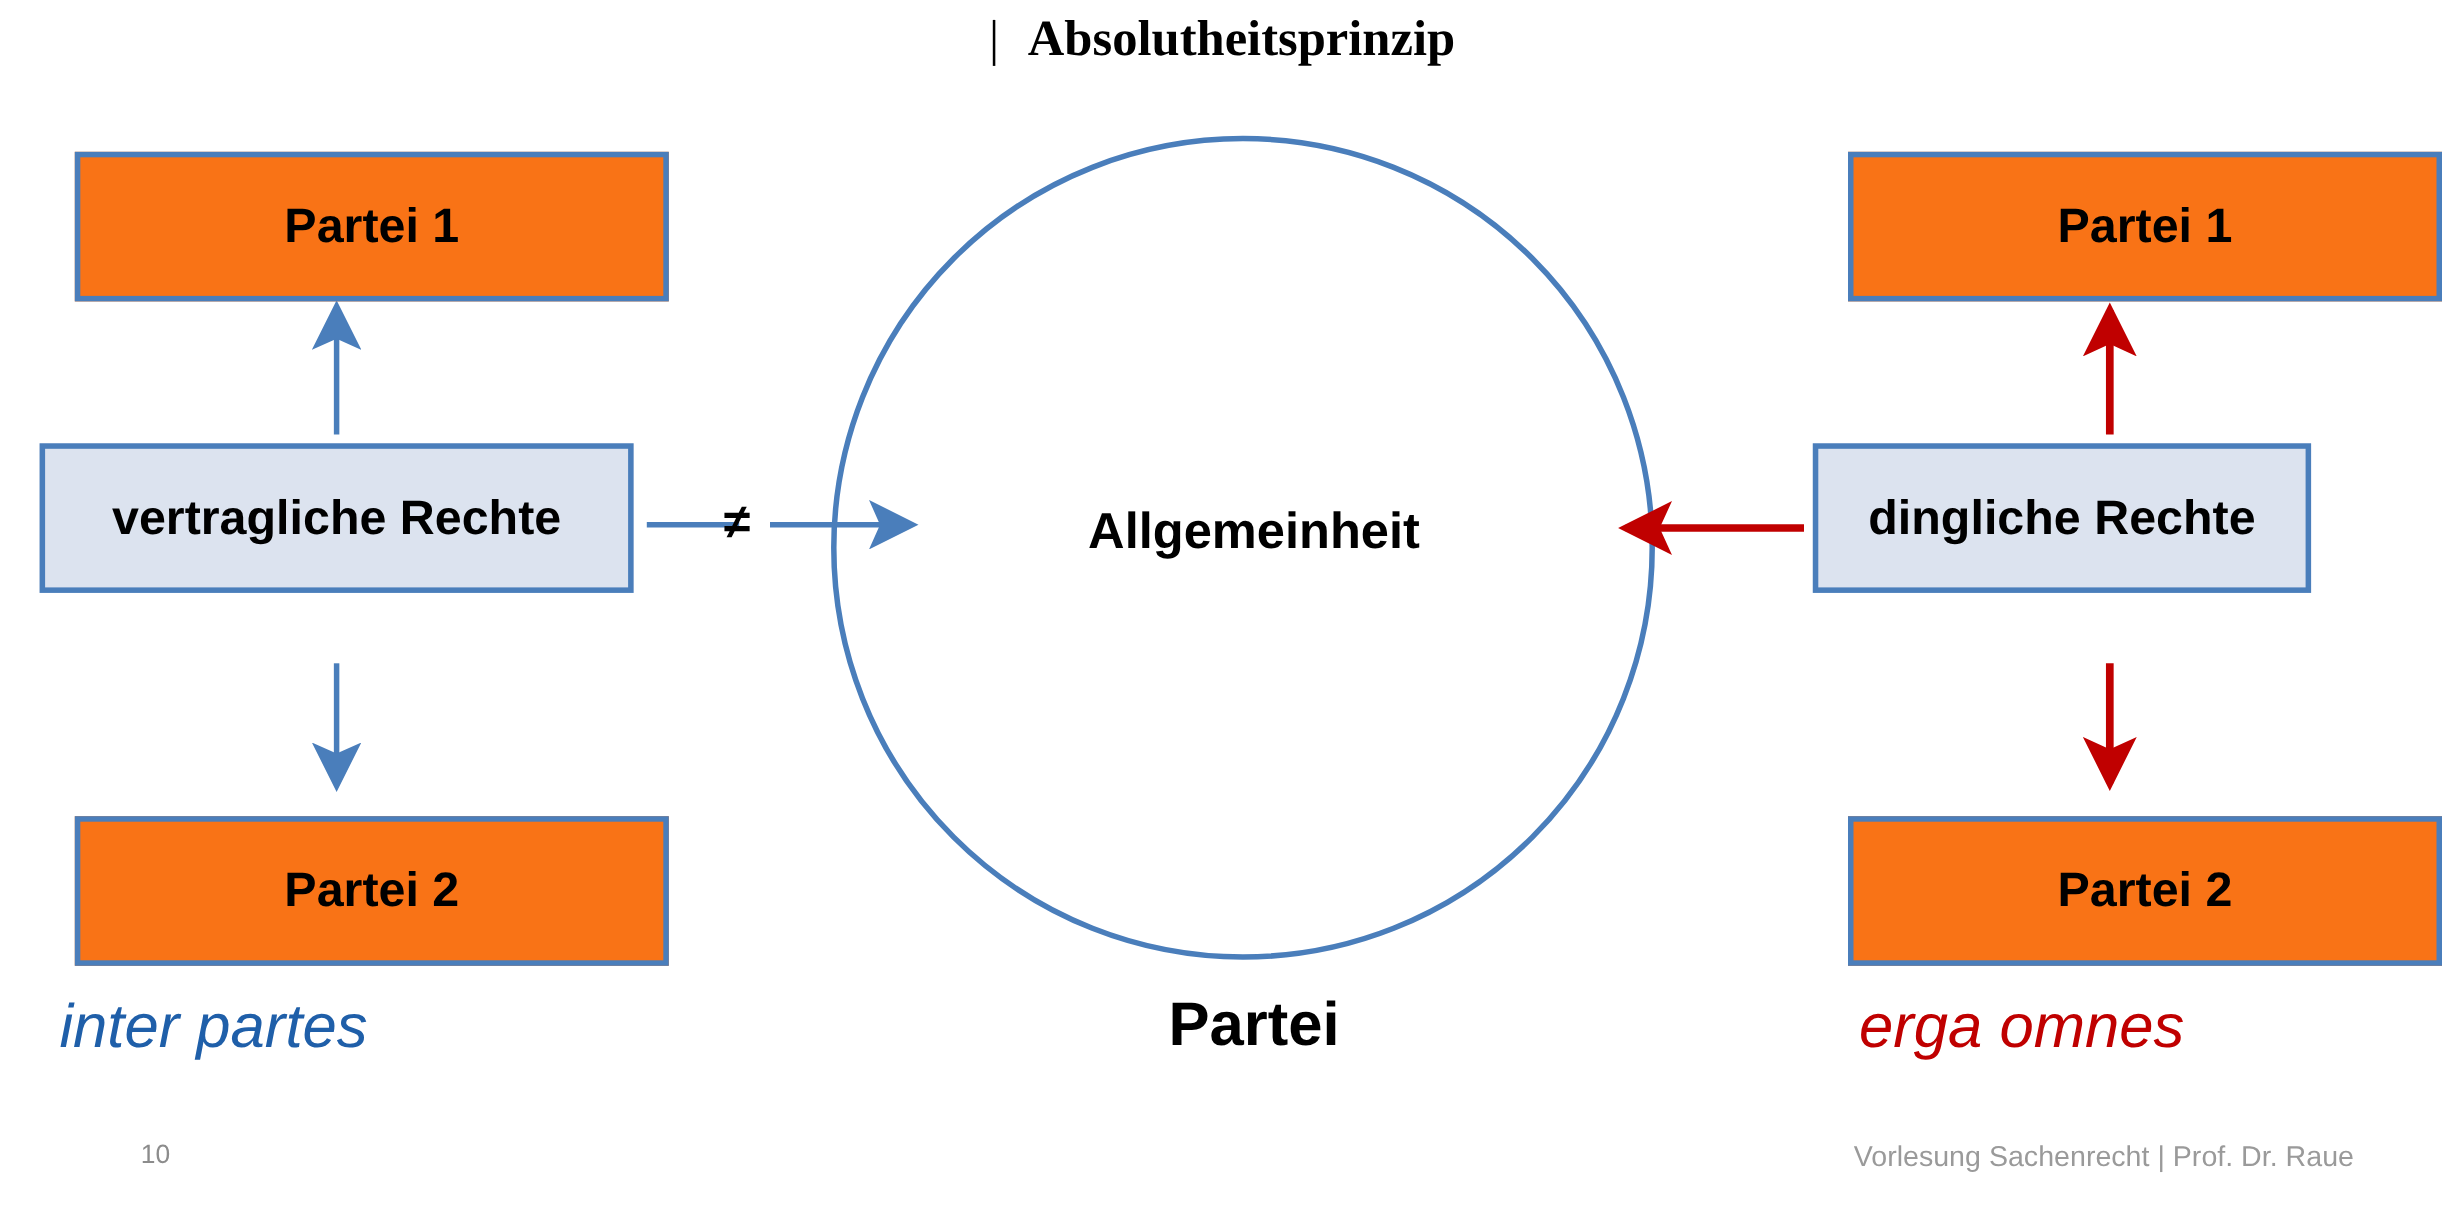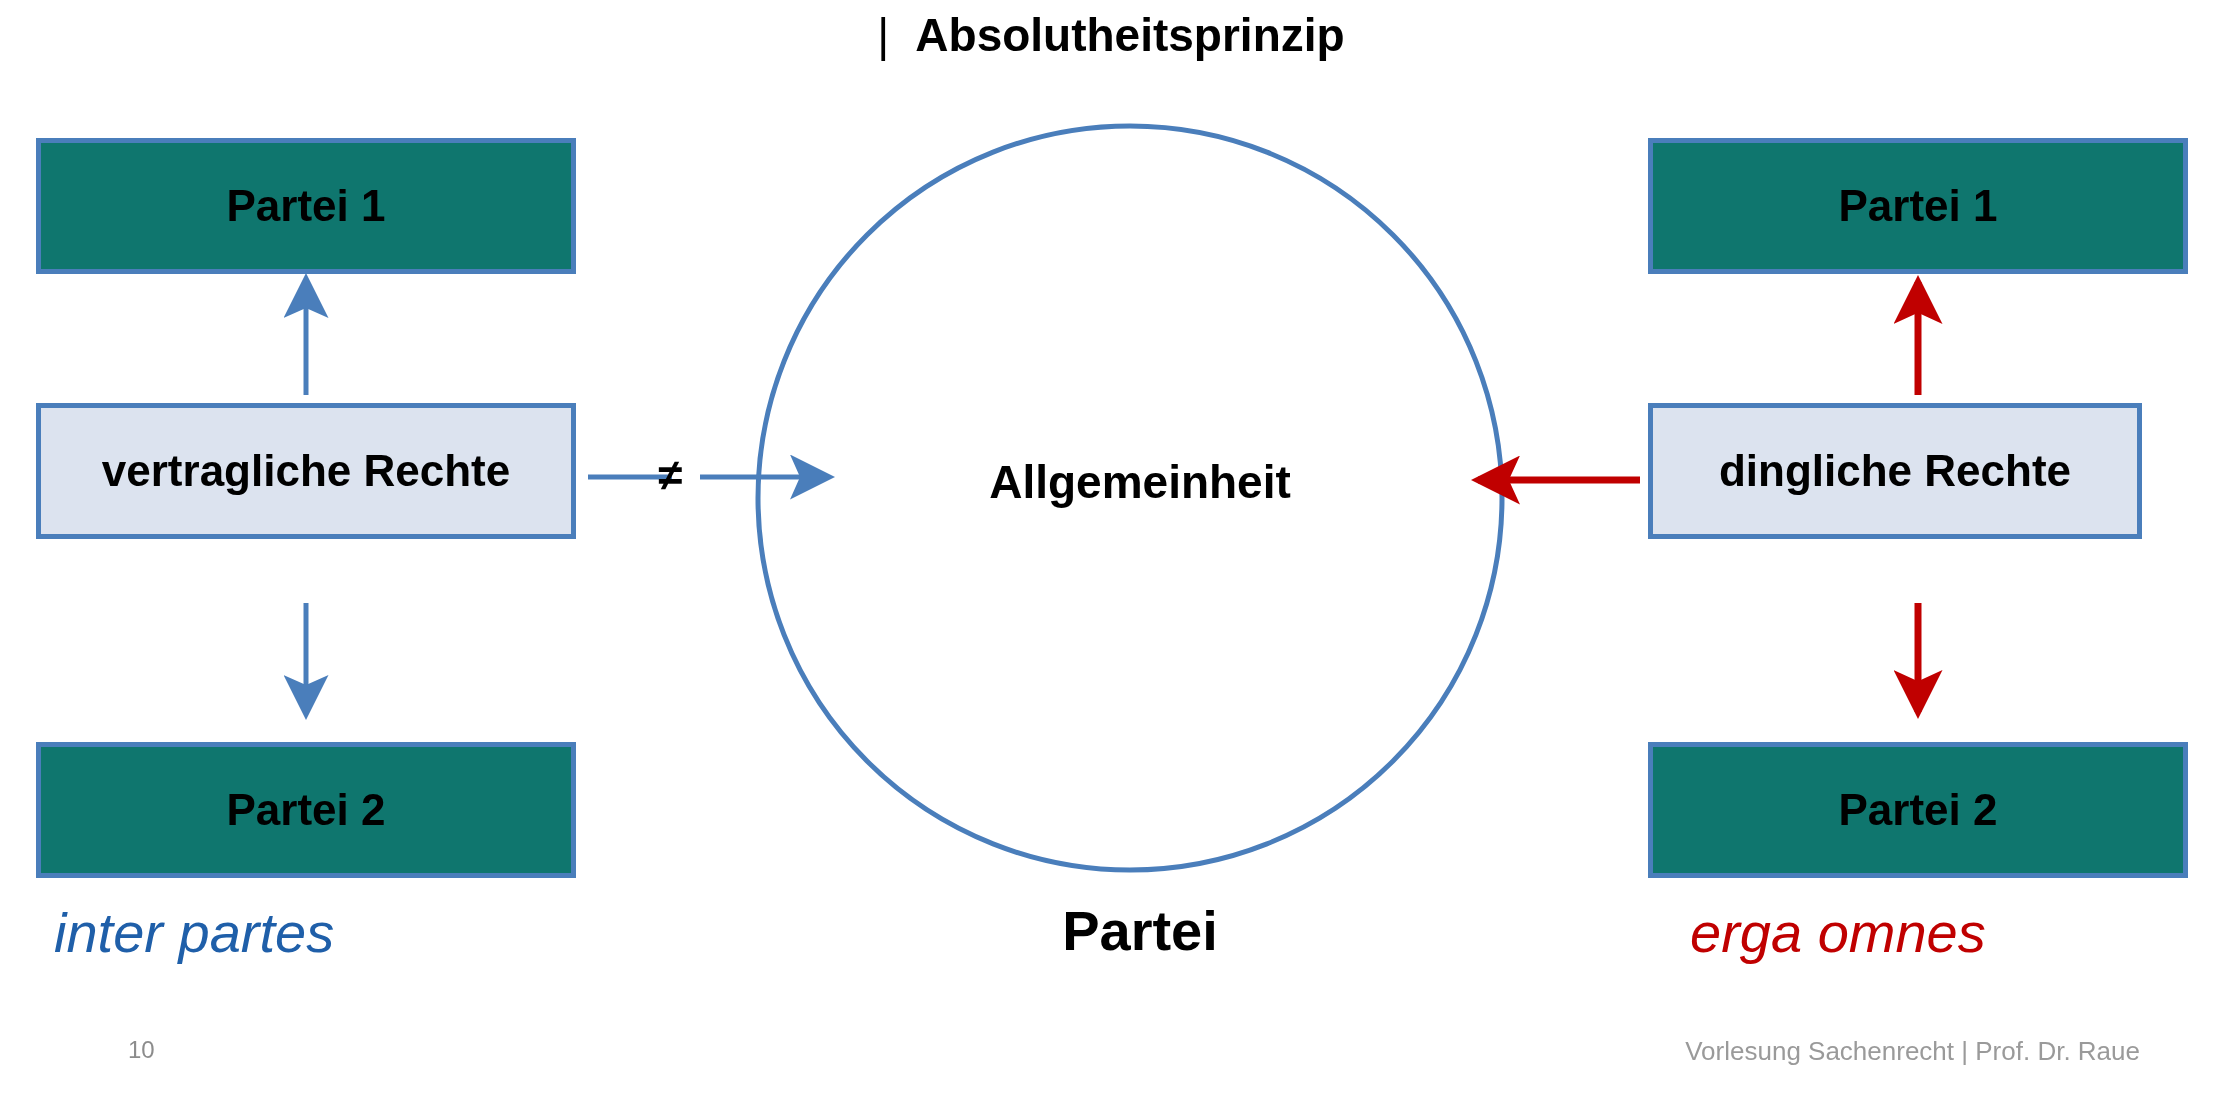--- a/index.html
+++ b/index.html
@@ -23,50 +23,51 @@
     position: absolute;
     left: 0;
     top: 8px;
     width: 2222px;
     text-align: center;
     font-size: 46px;
     font-weight: bold;
     color: #000000;
     letter-spacing: 0px;
     white-space: pre;
+    font-family: Liberation Serif, serif;
   }
   .title-bar {
     font-weight: normal;
     color: #000000;
     padding-right: 26px;
   }
 
   
   .node-box {
     position: absolute;
     box-sizing: border-box;
     border: 5px solid #4A7EBB;
     display: flex;
     align-items: center;
     justify-content: center;
     font-size: 44px;
     font-weight: bold;
     color: #000000;
     white-space: nowrap;
   }
-  .node-box.plain { background: #0f766e; }
+  .node-box.plain { background: #f97316; margin-left: 32px; }
   .node-box.filled { background: #DCE3EF; }
 
   
   #box-left-party1   { left: 36px;  top: 138px; width: 540px; height: 136px; }
   #box-left-rights   { left: 36px;  top: 403px; width: 540px; height: 136px; }
   #box-left-party2   { left: 36px;  top: 742px; width: 540px; height: 136px; }
   
   #box-right-party1  { left: 1648px; top: 138px; width: 540px; height: 136px; }
-  #box-right-rights  { left: 1648px; top: 403px; width: 494px; height: 136px; justify-content: center; }
+  #box-right-rights  { left: 1648px; top: 403px; width: 453px; height: 136px; justify-content: center; }
   #box-right-party2  { left: 1648px; top: 742px; width: 540px; height: 136px; }
 
   
   #overlay {
     position: absolute;
     left: 0; top: 0;
     width: 2222px;
     height: 1095px;
     pointer-events: none;
   }

